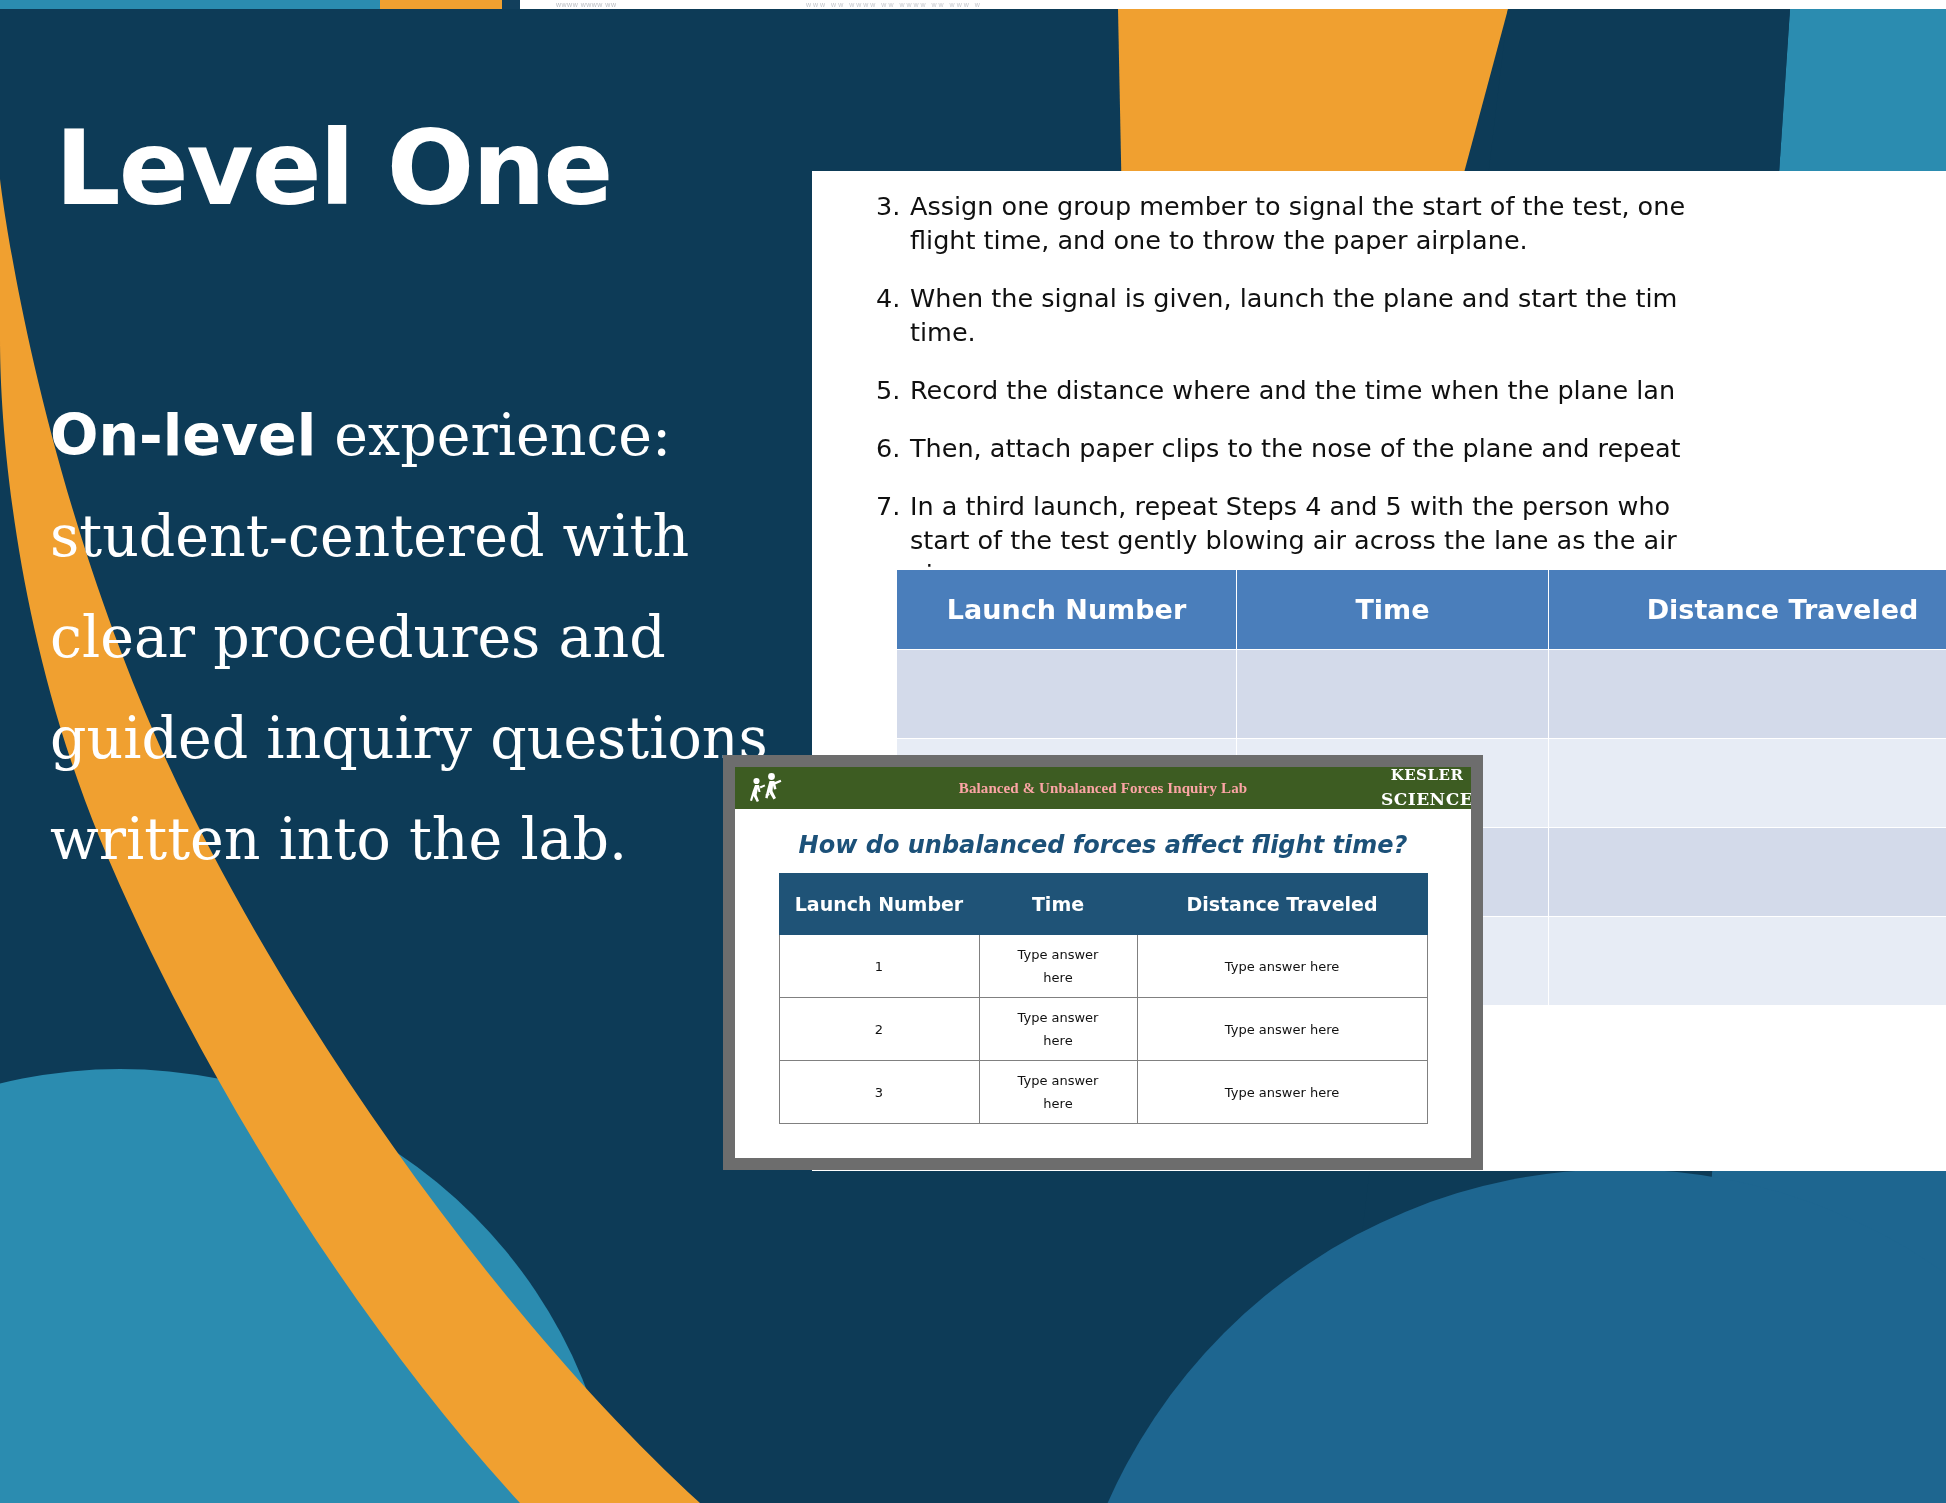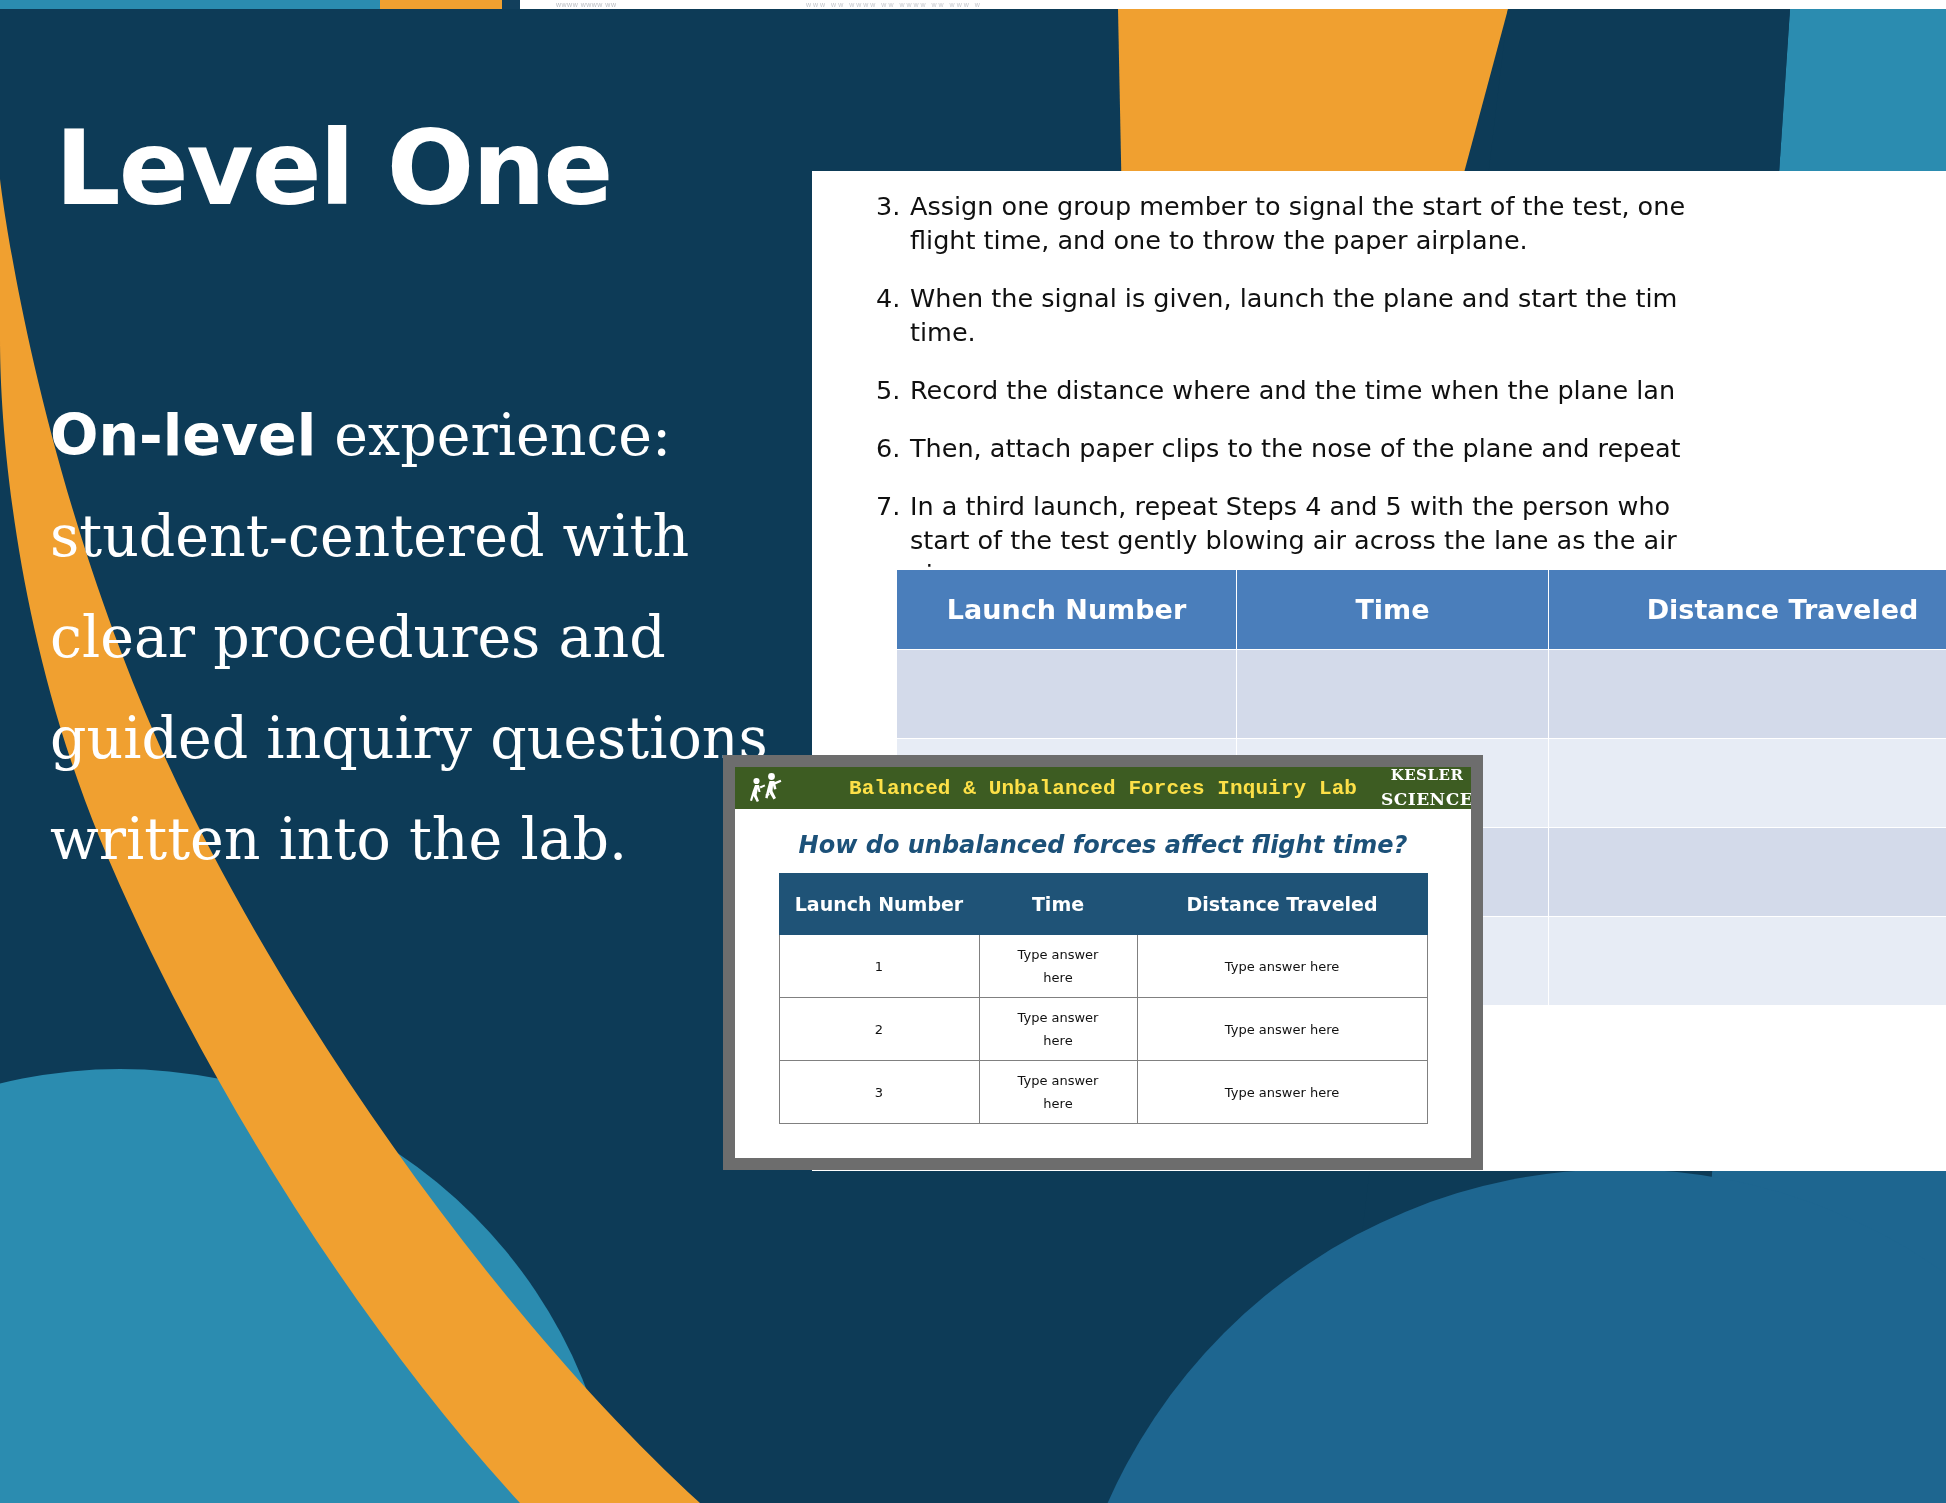--- a/index.html
+++ b/index.html
@@ -104,22 +104,22 @@
     box-sizing:border-box;
     z-index:40;
   }
   #card-inner{position:relative;width:100%;height:100%;background:#ffffff;overflow:hidden;}
 
   #card-header{
     position:relative;height:42px;background:#3d5c22;
     display:flex;align-items:center;justify-content:center;
   }
   #card-header .title{
-    font-family:Liberation Mono, monospace;
-    font-weight:bold;font-size:21px;color:#fde047;letter-spacing:.1px;
+    font-family:Liberation Serif, serif;
+    font-weight:bold;font-size:15px;color:#fca5a5;letter-spacing:.1px;
   }
   #runner-icon{position:absolute;left:12px;top:3px;width:38px;height:36px;}
   #kesler-logo{
     position:absolute;right:8px;top:2px;width:72px;height:38px;
     display:flex;flex-direction:column;align-items:center;justify-content:center;
     line-height:1;
   }
   #kesler-logo .k1{font-family:"DejaVu Serif", serif;font-weight:bold;font-size:15px;color:#ffffff;letter-spacing:.5px;}
   #kesler-logo .k2{font-family:"DejaVu Serif", serif;font-weight:bold;font-size:17px;color:#ffffff;letter-spacing:.5px;margin-top:8px;}
 

